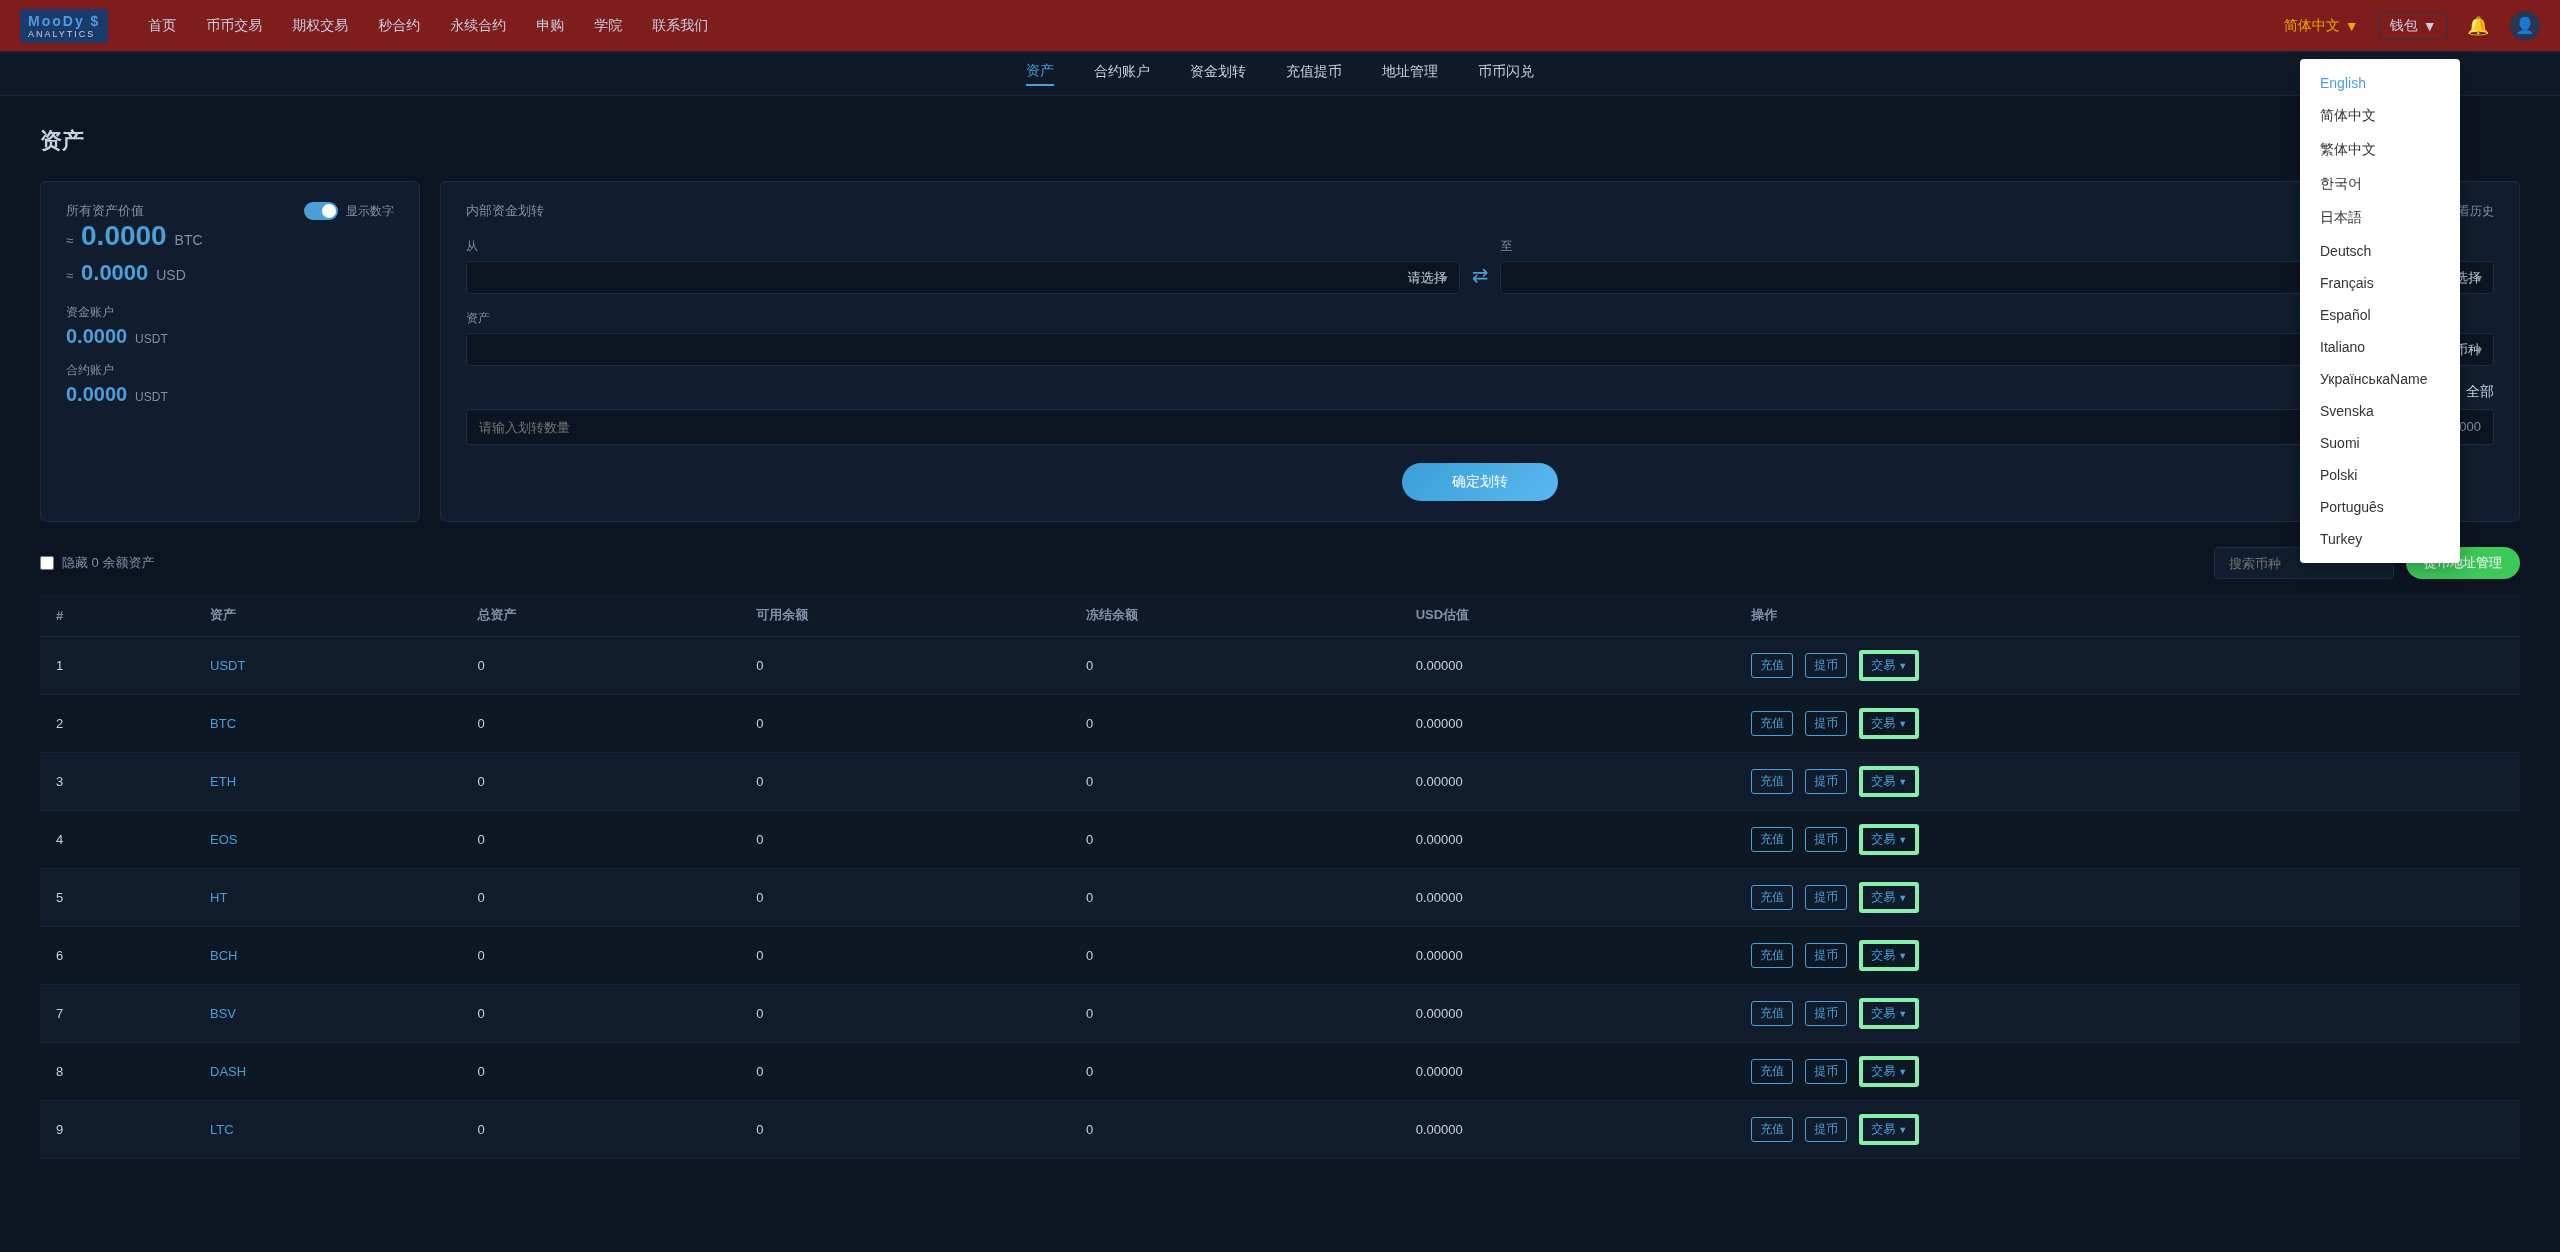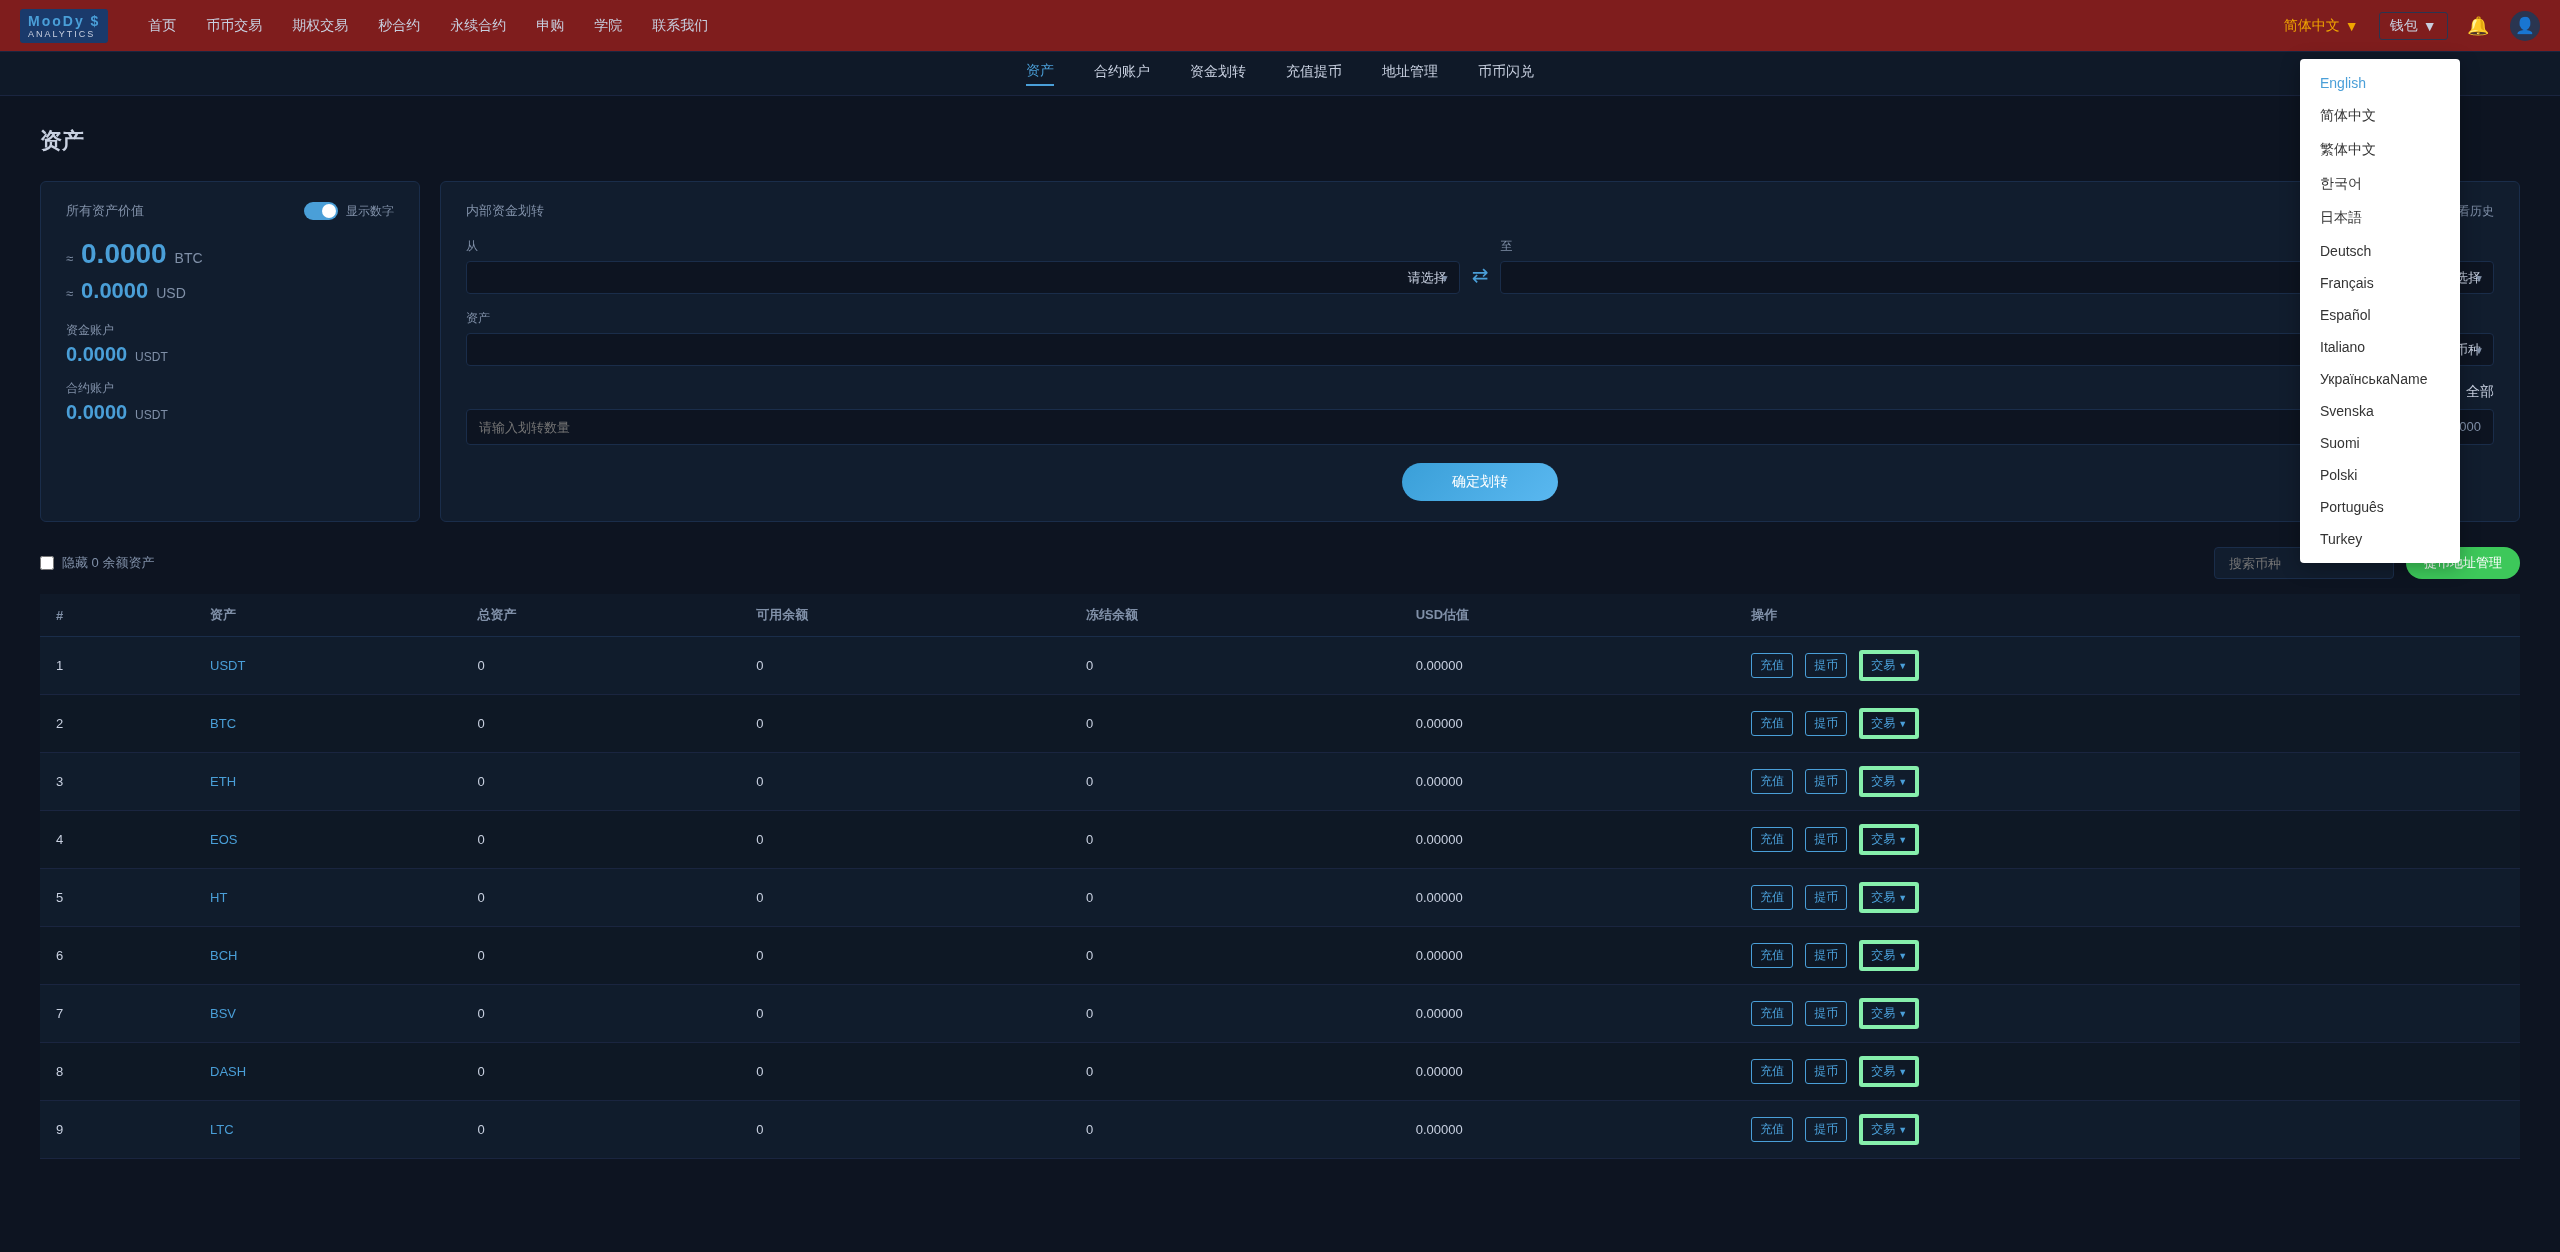--- a/index.html
+++ b/index.html
@@ -145,21 +145,20 @@
       background: #111d2e;
       border: 1px solid #1a2d4a;
       border-radius: 6px;
       padding: 20px 25px;
       flex: 0 0 380px;
     }
     .card-header {
       display: flex;
       align-items: center;
       justify-content: space-between;
-      margin-bottom: 18px;
     }
     .card-header-title {
       color: #8090a8;
       font-size: 13px;
     }
     .toggle-row {
       display: flex;
       align-items: center;
       gap: 8px;
     }

